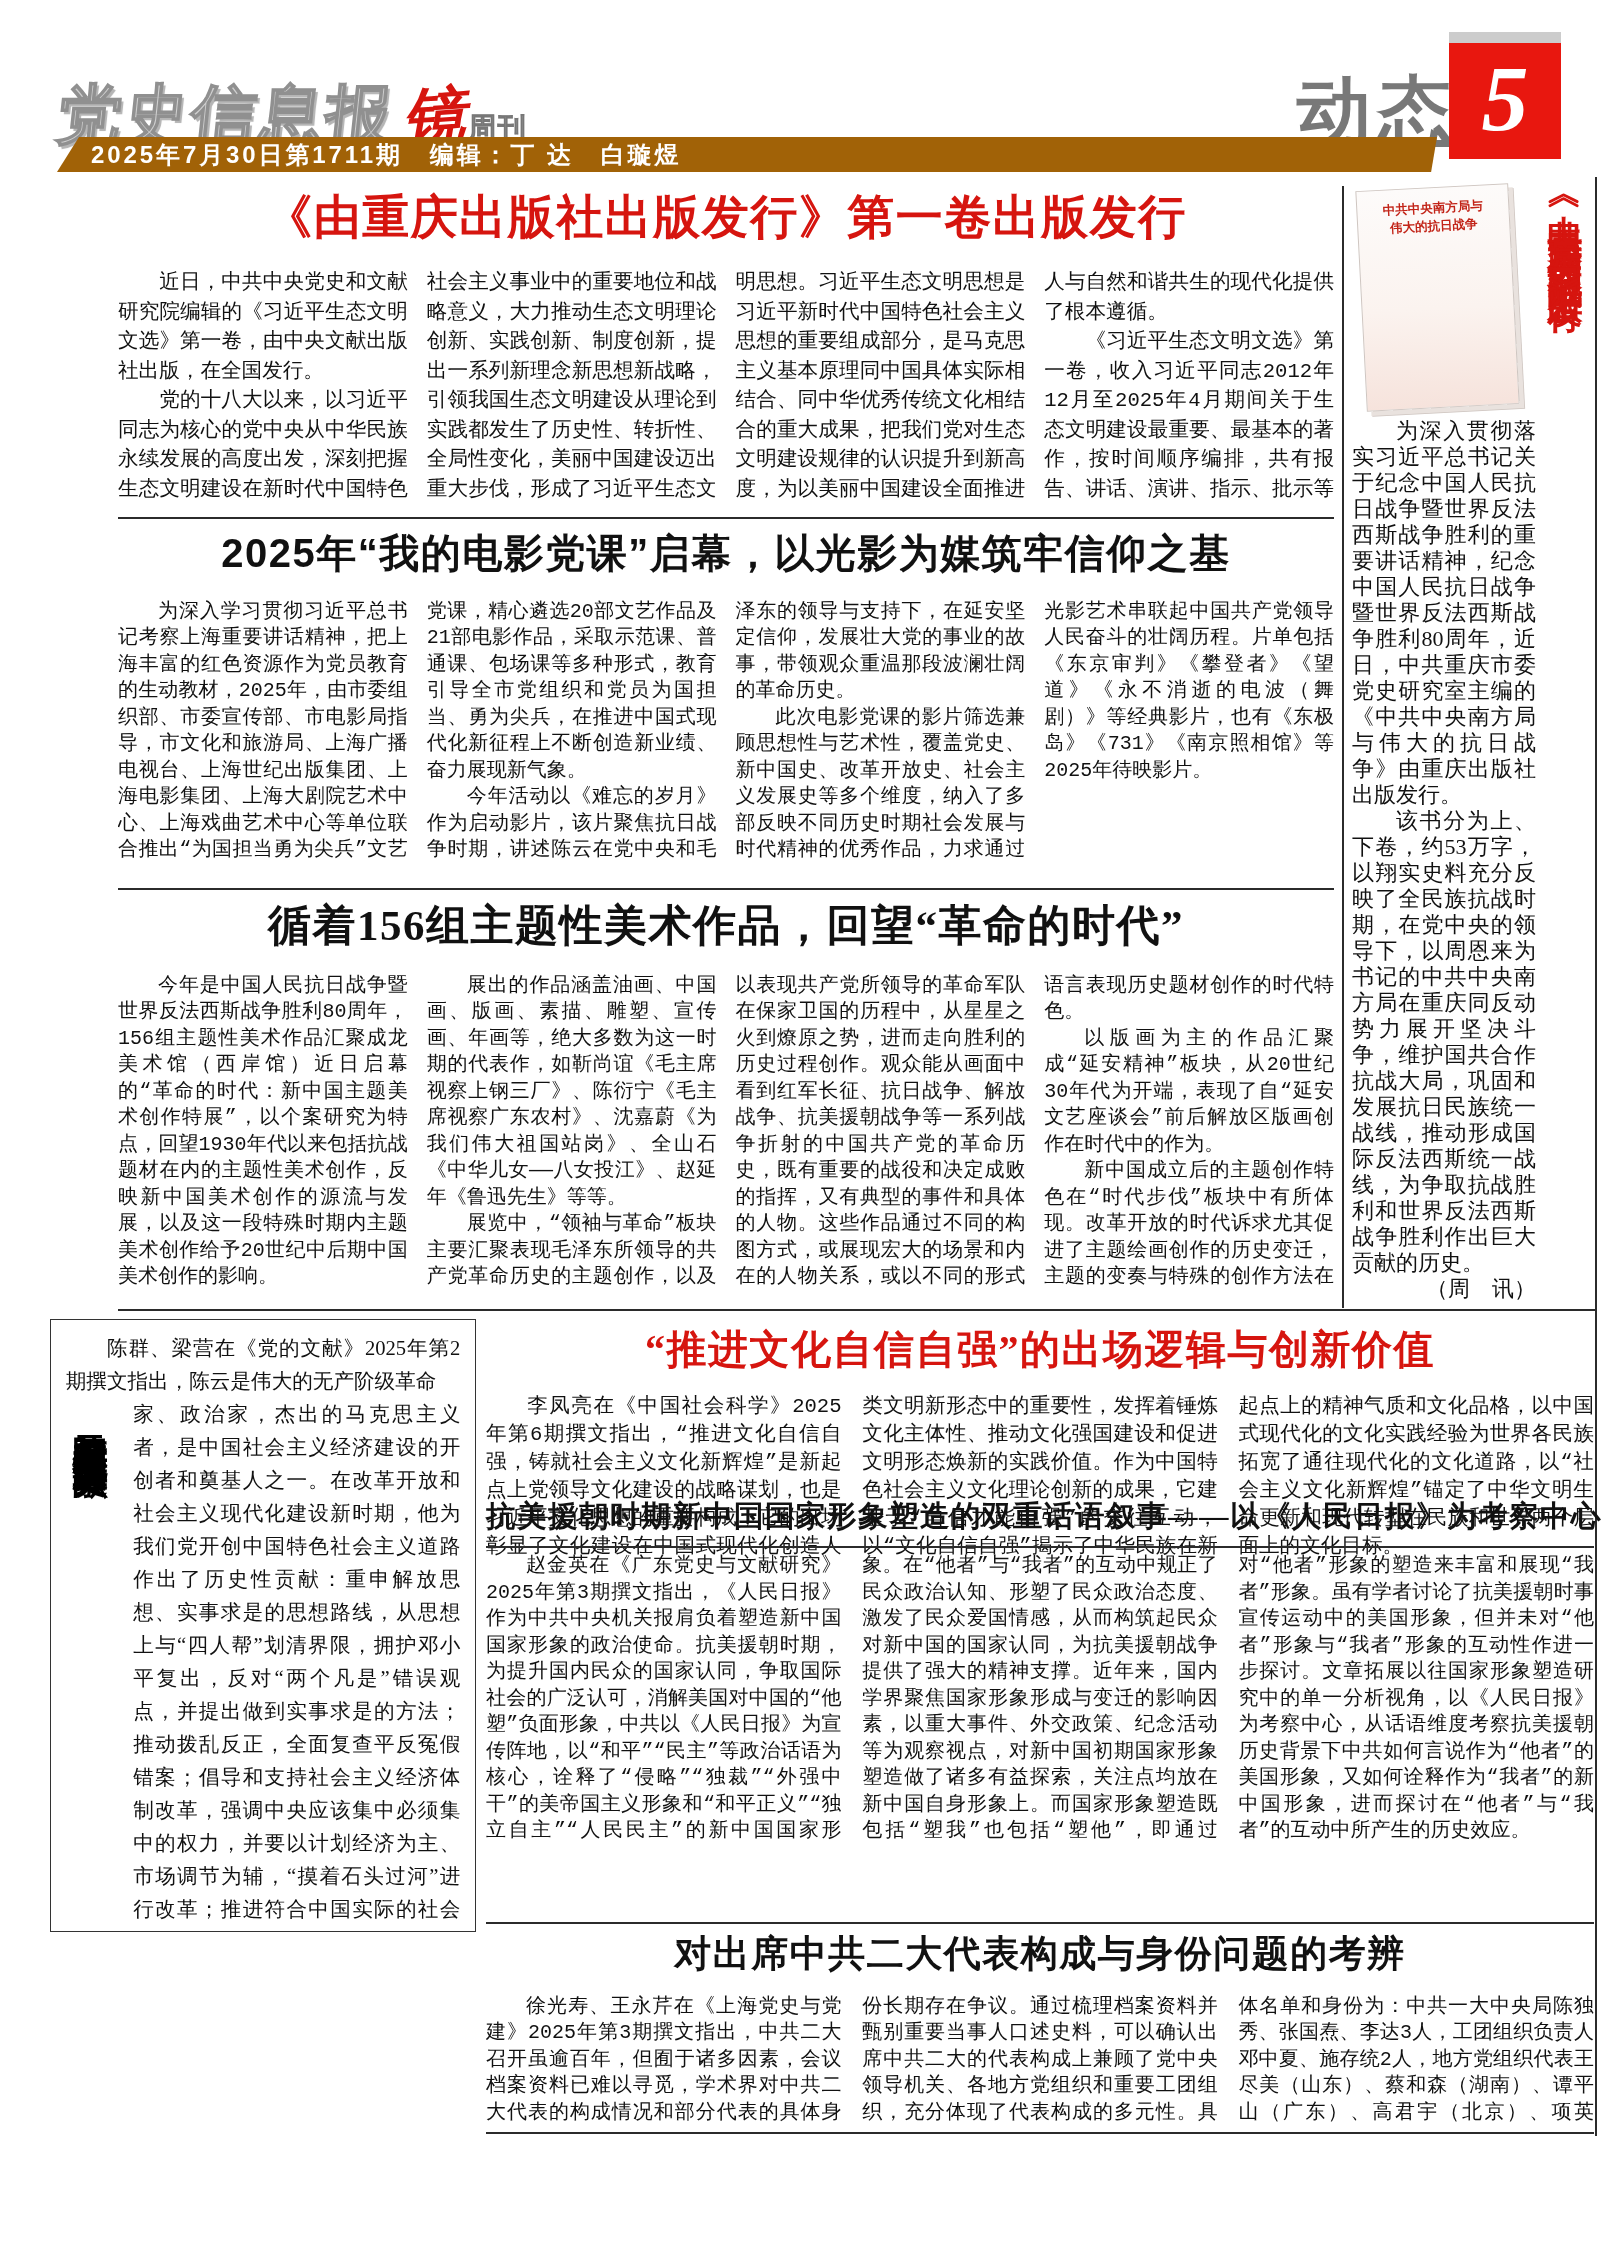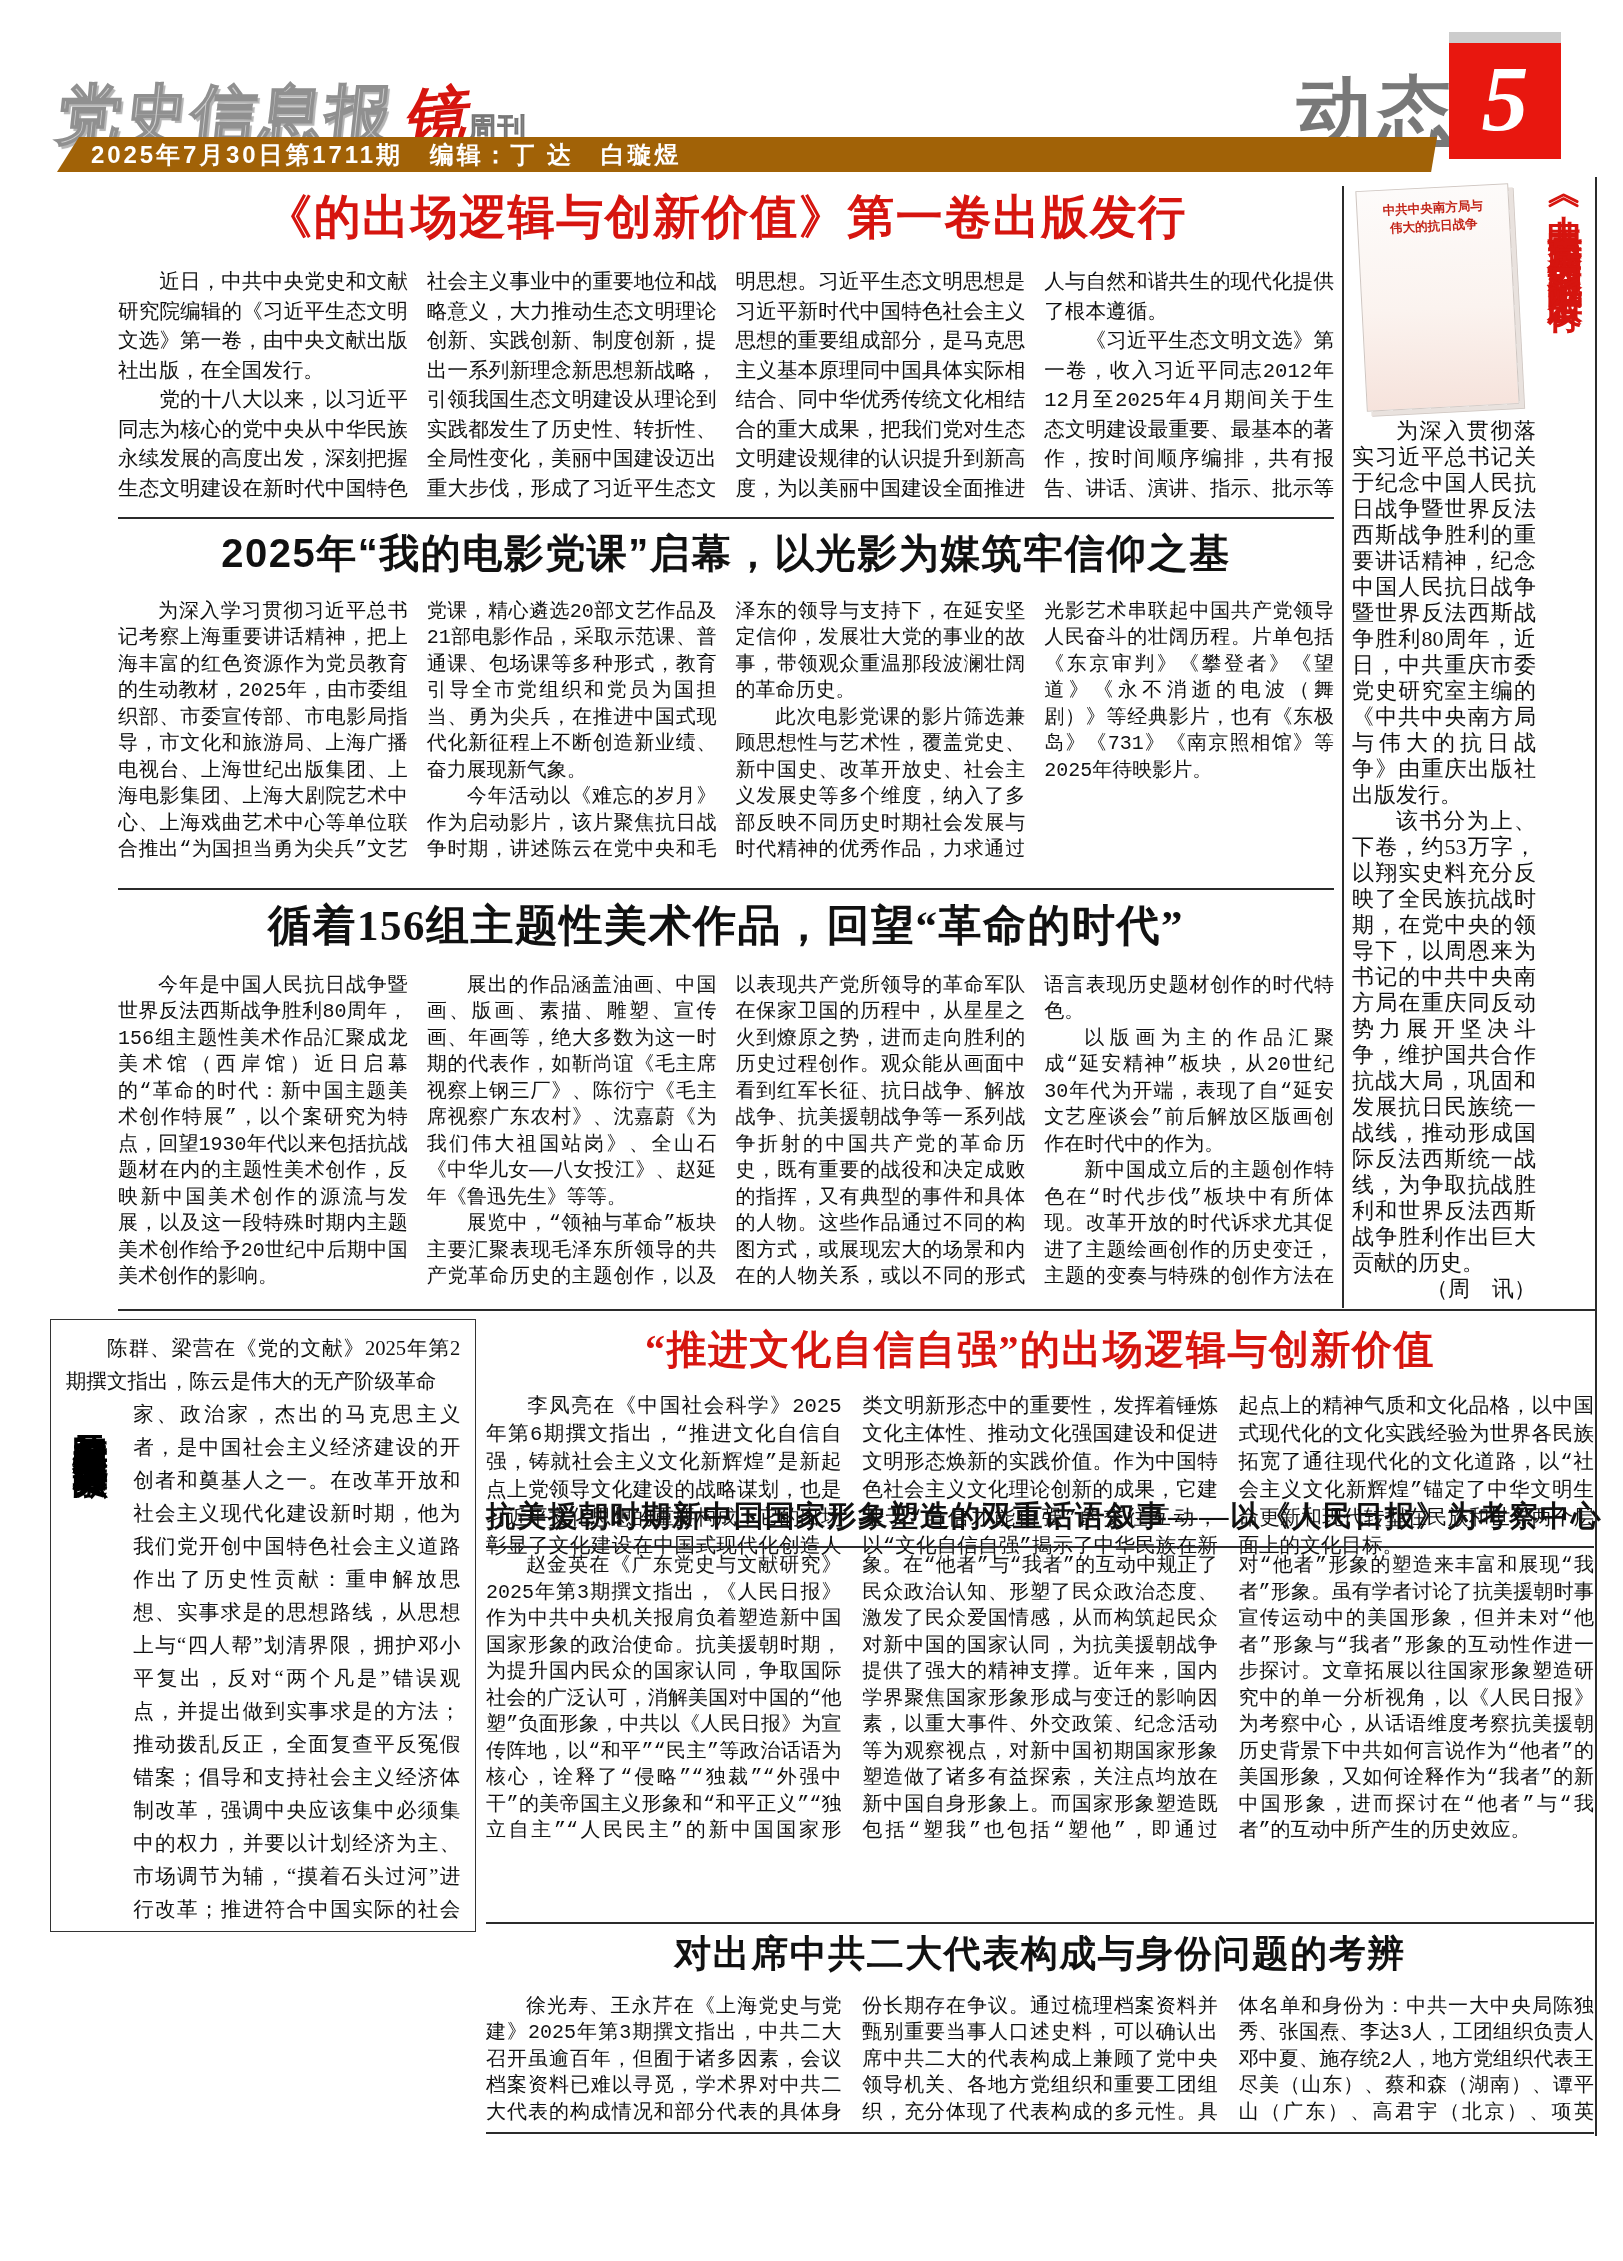--- a/index.html
+++ b/index.html
@@ -98,21 +98,21 @@
   </div>
   <div class="pinyin">DANGSHIXINXIBAO</div>
   <div class="section-label sans">动态</div>
   <div class="pagebox-cap"></div>
   <div class="pagebox">
     <span>5</span>
   </div>
   <div class="datebar">2025年7月30日第1711期　编辑：丁 达　白璇煜</div>
 
   <div class="article1">
-    <div class="atitle red">《的出场逻辑与创新价值》第一卷出版发行</div>
+    <div class="atitle red">《由重庆出版社出版发行》第一卷出版发行</div>
     <div class="body cols-4">
       <p>近日，中共中央党史和文献研究院编辑的《习近平生态文明文选》第一卷，由中央文献出版社出版，在全国发行。</p>
       <p>党的十八大以来，以习近平同志为核心的党中央从中华民族永续发展的高度出发，深刻把握生态文明建设在新时代中国特色社会主义事业中的重要地位和战略意义，大力推动生态文明理论创新、实践创新、制度创新，提出一系列新理念新思想新战略，引领我国生态文明建设从理论到实践都发生了历史性、转折性、全局性变化，美丽中国建设迈出重大步伐，形成了习近平生态文明思想。习近平生态文明思想是习近平新时代中国特色社会主义思想的重要组成部分，是马克思主义基本原理同中国具体实际相结合、同中华优秀传统文化相结合的重大成果，把我们党对生态文明建设规律的认识提升到新高度，为以美丽中国建设全面推进人与自然和谐共生的现代化提供了根本遵循。</p>
       <p>《习近平生态文明文选》第一卷，收入习近平同志2012年12月至2025年4月期间关于生态文明建设最重要、最基本的著作，按时间顺序编排，共有报告、讲话、演讲、指示、批示等79篇。部分著作是第一次公开发表。</p>
 
     </div>
   </div>
   <div class="divider" style="left:118px;top:517px;width:1216px;"></div>
 
   <div class="article2">

